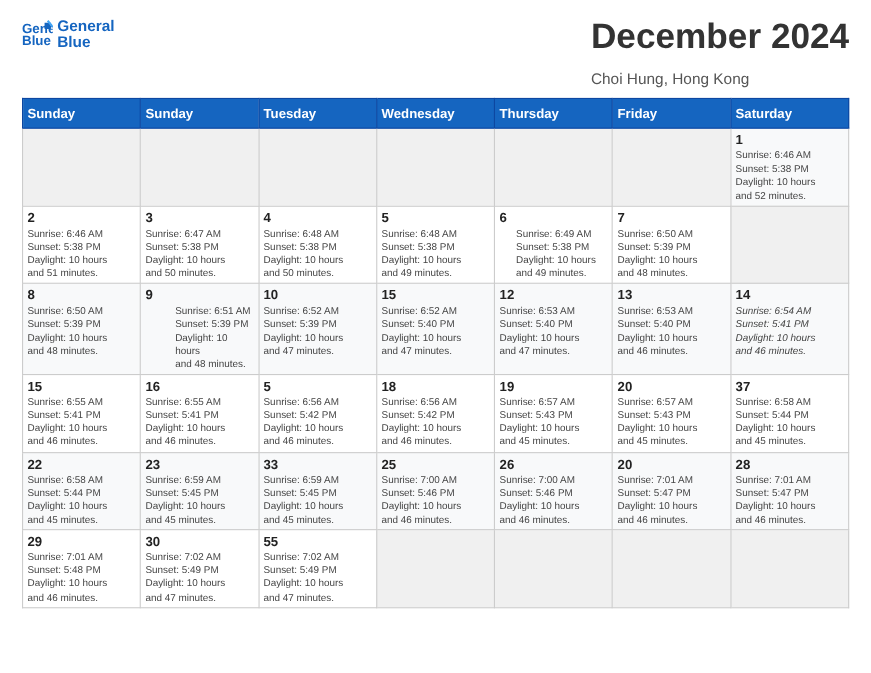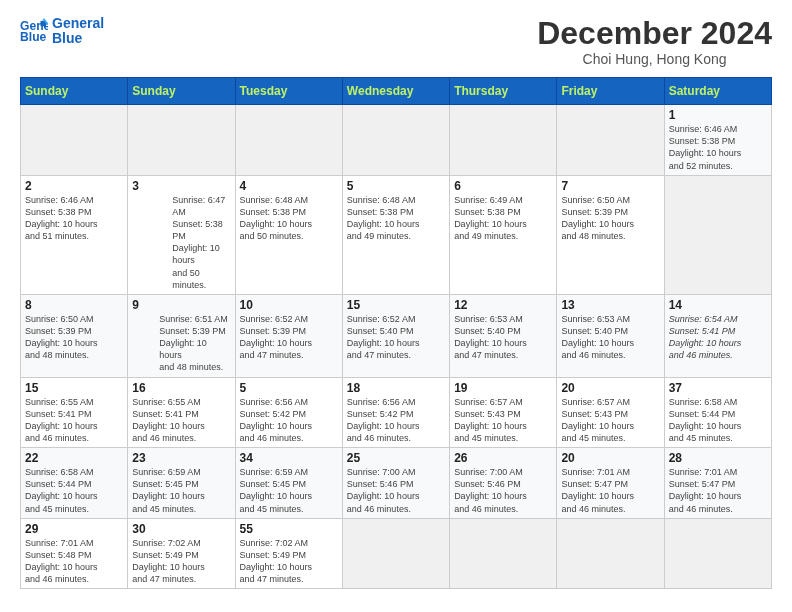--- a/index.html
+++ b/index.html
@@ -25,40 +25,41 @@
     .logo {
       display: flex;
       align-items: center;
       gap: 4px;
     }
     .logo-icon {
       width: 28px;
       height: 28px;
     }
     .title-block {
-      text-align: center;
+      text-align: left;
     }
     .month-title {
       font-size: 32px;
       font-weight: bold;
       color: #333;
       line-height: 1.1;
     }
     .location {
       font-size: 14px;
       color: #555;
+      margin-top: 12px;
     }
     table {
       width: 100%;
       border-collapse: collapse;
       font-size: 10px;
     }
     thead tr th {
       background-color: #1565c0;
-      color: #bef264;
+      color: #ffffff;
       padding: 6px 4px;
       text-align: left;
       font-size: 12px;
       font-weight: bold;
       border: 1px solid #0d47a1;
     }
     tbody tr td {
       border: 1px solid #ccc;
       vertical-align: top;
       padding: 3px 4px;
@@ -139,42 +140,42 @@
         <tr>
           <td>
             <span class="day-num">2</span>
             <div class="day-detail" style="white-space: pre-line;">Sunrise: 6:46 AM
 Sunset: 5:38 PM
 Daylight: 10 hours
 and 51 minutes.</div>
           </td>
           <td>
             <span class="day-num">3</span>
-            <div class="day-detail" style="white-space: pre-line; margin-left: 40px;">Sunrise: 6:47 AM
+            <div class="day-detail" style="white-space: pre-line;">Sunrise: 6:47 AM
 Sunset: 5:38 PM
 Daylight: 10 hours
 and 50 minutes.</div>
           </td>
           <td>
             <span class="day-num">4</span>
             <div class="day-detail" style="white-space: pre-line;">Sunrise: 6:48 AM
 Sunset: 5:38 PM
 Daylight: 10 hours
 and 50 minutes.</div>
           </td>
           <td>
             <span class="day-num">5</span>
             <div class="day-detail" style="white-space: pre-line;">Sunrise: 6:48 AM
 Sunset: 5:38 PM
 Daylight: 10 hours
 and 49 minutes.</div>
           </td>
           <td>
             <span class="day-num">6</span>
-            <div class="day-detail" style="white-space: pre-line;">Sunrise: 6:49 AM
+            <div class="day-detail" style="white-space: pre-line; margin-left: 15px;">Sunrise: 6:49 AM
 Sunset: 5:38 PM
 Daylight: 10 hours
 and 49 minutes.</div>
           </td>
           <td>
             <span class="day-num">7</span>
             <div class="day-detail" style="white-space: pre-line;">Sunrise: 6:50 AM
 Sunset: 5:39 PM
 Daylight: 10 hours
 and 48 minutes.</div>
@@ -292,21 +293,21 @@
 and 45 minutes.</div>
           </td>
           <td>
             <span class="day-num">23</span>
             <div class="day-detail" style="white-space: pre-line;">Sunrise: 6:59 AM
 Sunset: 5:45 PM
 Daylight: 10 hours
 and 45 minutes.</div>
           </td>
           <td>
-            <span class="day-num">34</span>
+            <span class="day-num">33</span>
             <div class="day-detail" style="white-space: pre-line;">Sunrise: 6:59 AM
 Sunset: 5:45 PM
 Daylight: 10 hours
 and 45 minutes.</div>
           </td>
           <td>
             <span class="day-num">25</span>
             <div class="day-detail" style="white-space: pre-line;">Sunrise: 7:00 AM
 Sunset: 5:46 PM
 Daylight: 10 hours

